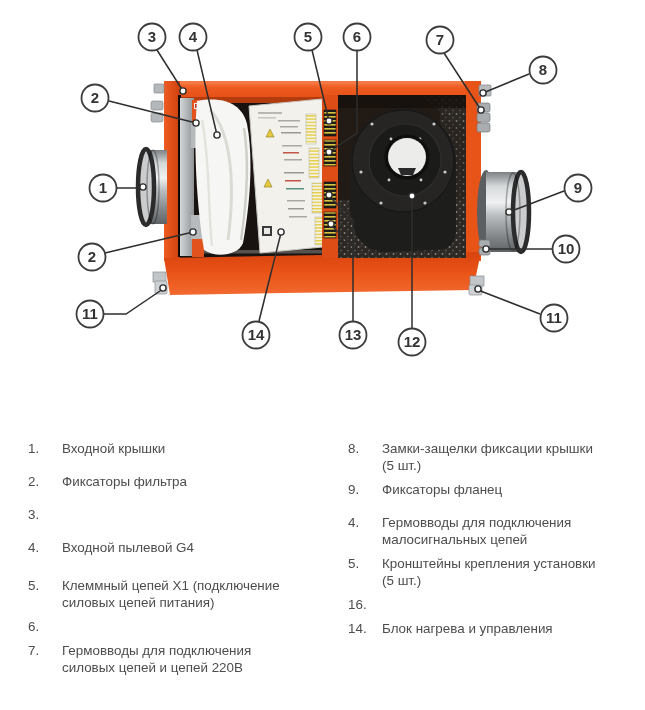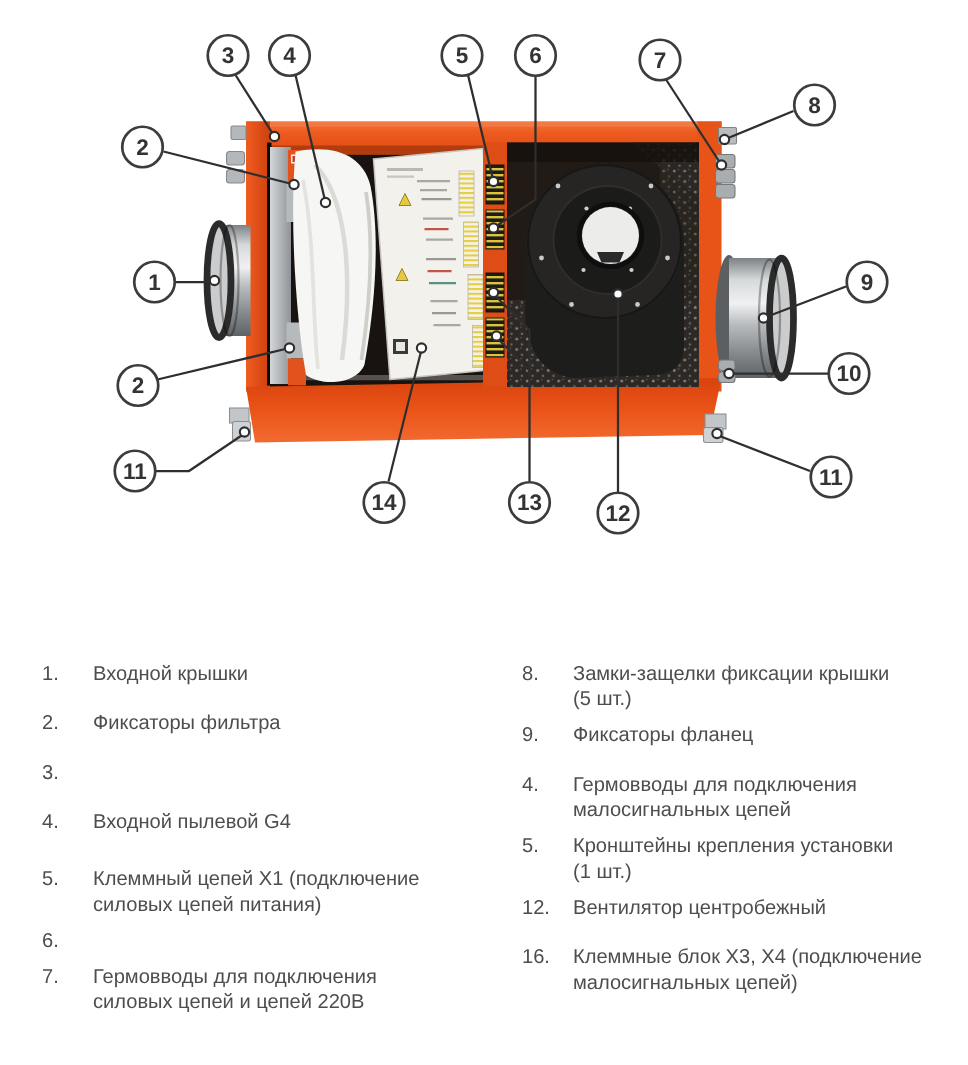--- a/index.html
+++ b/index.html
@@ -338,27 +338,25 @@
           <span class="txt">Фиксаторы фланец</span>
         </div>
       <div class="item two">
           <span class="num">4.</span>
           <span class="txt">Гермовводы для подключения
 малосигнальных цепей</span>
         </div>
       <div class="item two">
           <span class="num">5.</span>
           <span class="txt">Кронштейны крепления установки
-(1 шт.)</span>
-        </div>
-      <div class="item">
-          <span class="num">12.</span>
-          <span class="txt">Вентилятор центробежный</span>
+(5 шт.)</span>
         </div>
       <div class="item two">
           <span class="num">16.</span>
-          <span class="txt">Клеммные блок X3, X4 (подключение
-малосигнальных цепей)</span>
+        </div>
+      <div class="item">
+          <span class="num">14.</span>
+          <span class="txt">Блок нагрева и управления</span>
         </div>
     </div>
   </div>
 
 </div>
 
 </body></html>

